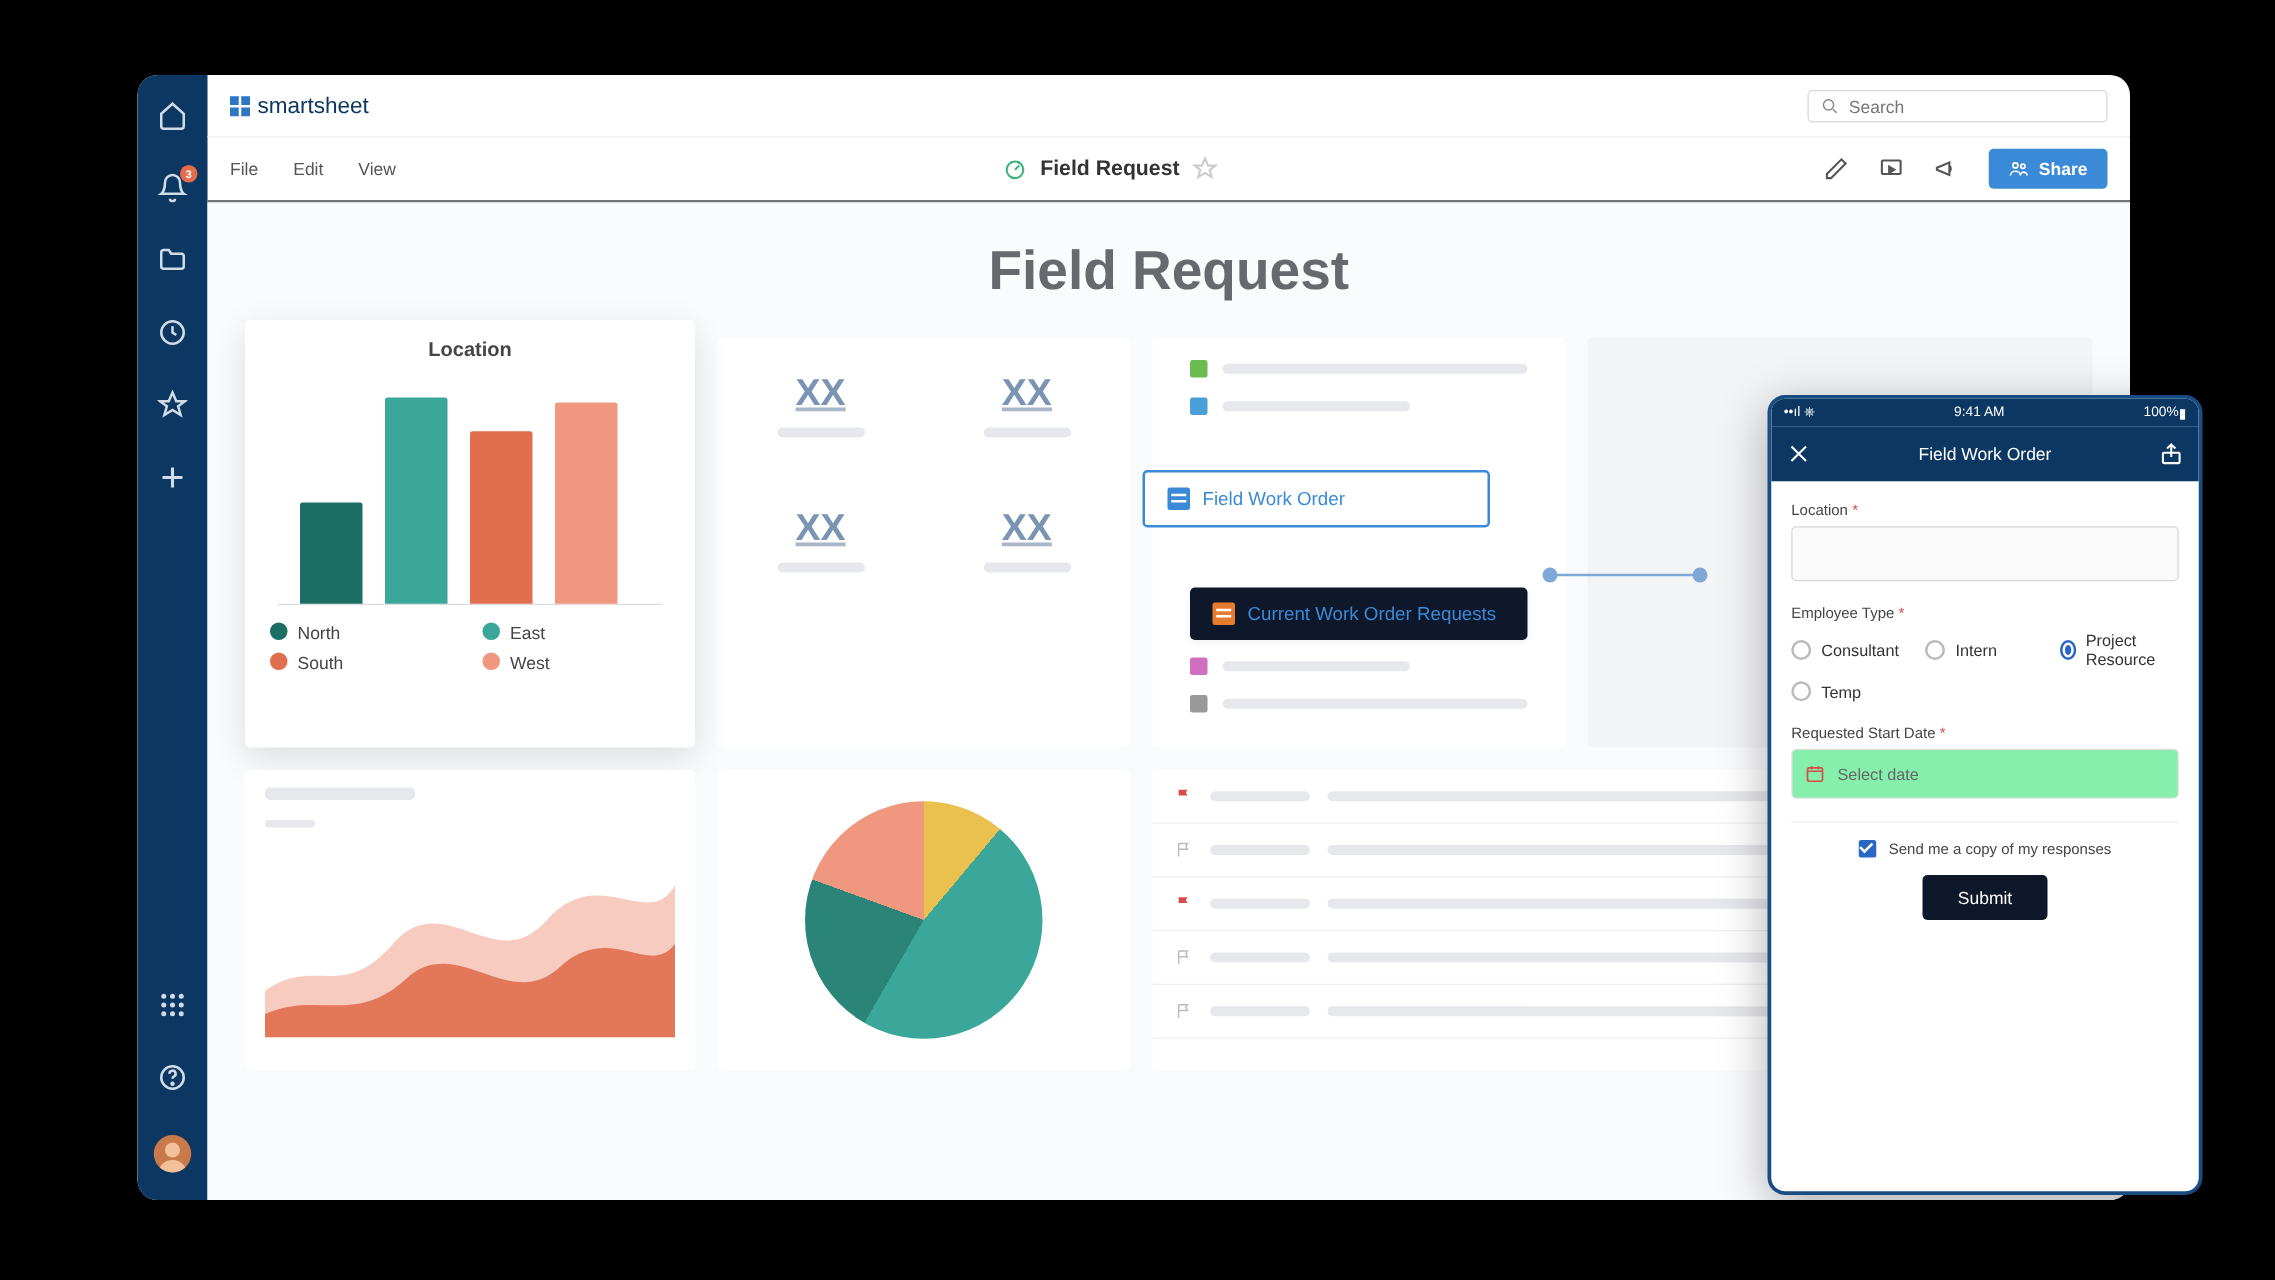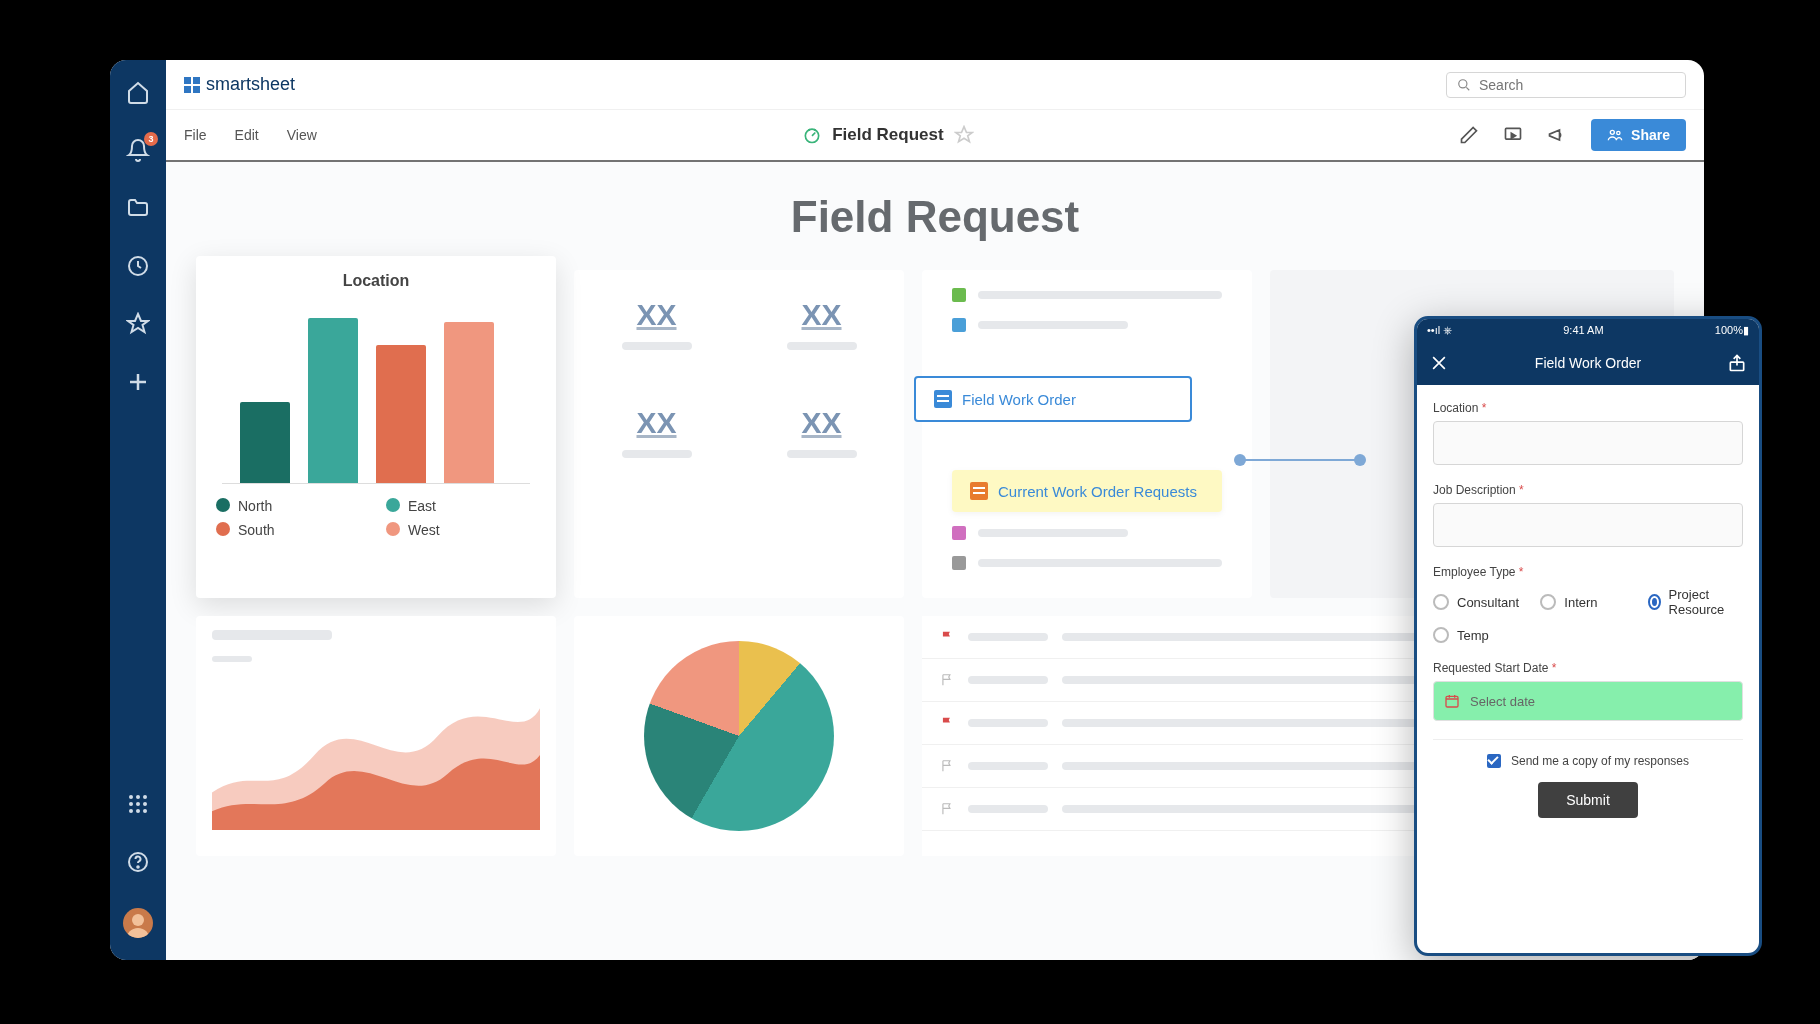--- a/index.html
+++ b/index.html
@@ -102,21 +102,21 @@
   .wo-line.short { max-width: 150px;}
   .wo-link {
     margin: 6px 0; border-radius: 4px; display: flex; align-items: center;
     gap: 10px; padding: 12px 18px; font-size: 15px; cursor:pointer;
   }
   .wo-link.active {
     border: 2px solid #3a8ad8; color: #3a8ad8; background: #fff;
     position: absolute; left: -8px; right: 60px; top: 100px;
   }
   .wo-link.second {
-    background: #fef9c3; box-shadow: 0 2px 6px rgba(0,0,0,.05);
+    background: #0f172a; box-shadow: 0 2px 6px rgba(0,0,0,.05);
     color: #3a8ad8; margin: 130px 30px 0;
   }
   .doc-icn { width: 18px; height: 18px; background: #e87c2e; border-radius: 2px; position: relative;}
   .doc-icn::before, .doc-icn::after { content:''; position:absolute; background:#fff; height:2px; left:3px; right:3px;}
   .doc-icn.w { background:#3a8ad8;}
   .doc-icn::before { top:5px;}
   .doc-icn::after { top:10px;}
   
   .row2 { display: grid; grid-template-columns: 360px 330px 1fr; gap: 18px; margin-top: 18px;}
   .area-chart { height: 240px; background:#fff; border-radius:4px; position:relative; overflow:hidden; padding:14px 16px;}
@@ -160,21 +160,21 @@
   .radio-grid { display:grid; grid-template-columns:1fr 1fr 1fr; gap:10px 12px; margin-top:8px;}
   .radio-opt { display:flex; align-items:center; gap:8px; font-size:13px; color:#333;}
   .radio { width:16px; height:16px; border:2px solid #bbb; border-radius:50%; position:relative; background:#fff;}
   .radio.sel { border-color:#2a67c2;}
   .radio.sel::after { content:''; position:absolute; inset:2px; border-radius:50%; background:#2a67c2;}
   .date-field { display:flex; align-items:center; gap:10px; background:#86efac; border:1px solid #e0e0e0; border-radius:4px; height:40px; padding:0 10px; font-size:13px; color:#666;}
   .date-icn { width:16px; height:16px;}
   .copy-row { display:flex; align-items:center; gap:10px; justify-content:center; font-size:12px; color:#444; margin:14px 0;}
   .chk { width:14px; height:14px; background:#2a67c2; border-radius:2px; position:relative;}
   .chk::after { content:''; position:absolute; left:3px; top:0px; width:4px; height:8px; border:solid #fff; border-width:0 2px 2px 0; transform:rotate(45deg);}
-  .submit { display:block; margin:0 auto; background:#404040; color:#fff; border:none; border-radius:4px; padding:10px 28px; font-size:14px; cursor:pointer;}
+  .submit { display:block; margin:0 auto; background:#0f172a; color:#fff; border:none; border-radius:4px; padding:10px 28px; font-size:14px; cursor:pointer;}
   .connector {
     position:absolute; z-index:49;
     top: 459px; left: 1240px; width: 120px; height: 2px; background:#7ea8d6;
   }
   .connector::before, .connector::after {
     content:''; position:absolute; width:12px; height:12px; border-radius:50%; background:#7ea8d6; top:-5px;
   }
   .connector::before { left:-6px;}
   .connector::after { right:-6px;}
 </style>
@@ -445,24 +445,20 @@
         <path d="M12 3v12M8 7l4-4 4 4"></path>
         <rect x="4" y="11" width="16" height="10" rx="1"></rect>
       </svg>
   </div>
   <div class="phone-body">
     <div class="fgroup">
       <div class="flabel"><span>Location</span> <span class="req">*</span></div>
       <div class="finput"></div>
     </div>
     <div class="fgroup">
-      <div class="flabel"><span>Job Description</span> <span class="req">*</span></div>
-      <div class="finput"></div>
-    </div>
-    <div class="fgroup">
       <div class="flabel"><span>Employee Type</span> <span class="req">*</span></div>
       <div class="radio-grid">
         <label class="radio-opt">
             <span class="radio"></span>
             <span>Consultant</span>
           </label>
         <label class="radio-opt">
             <span class="radio"></span>
             <span>Intern</span>
           </label>

